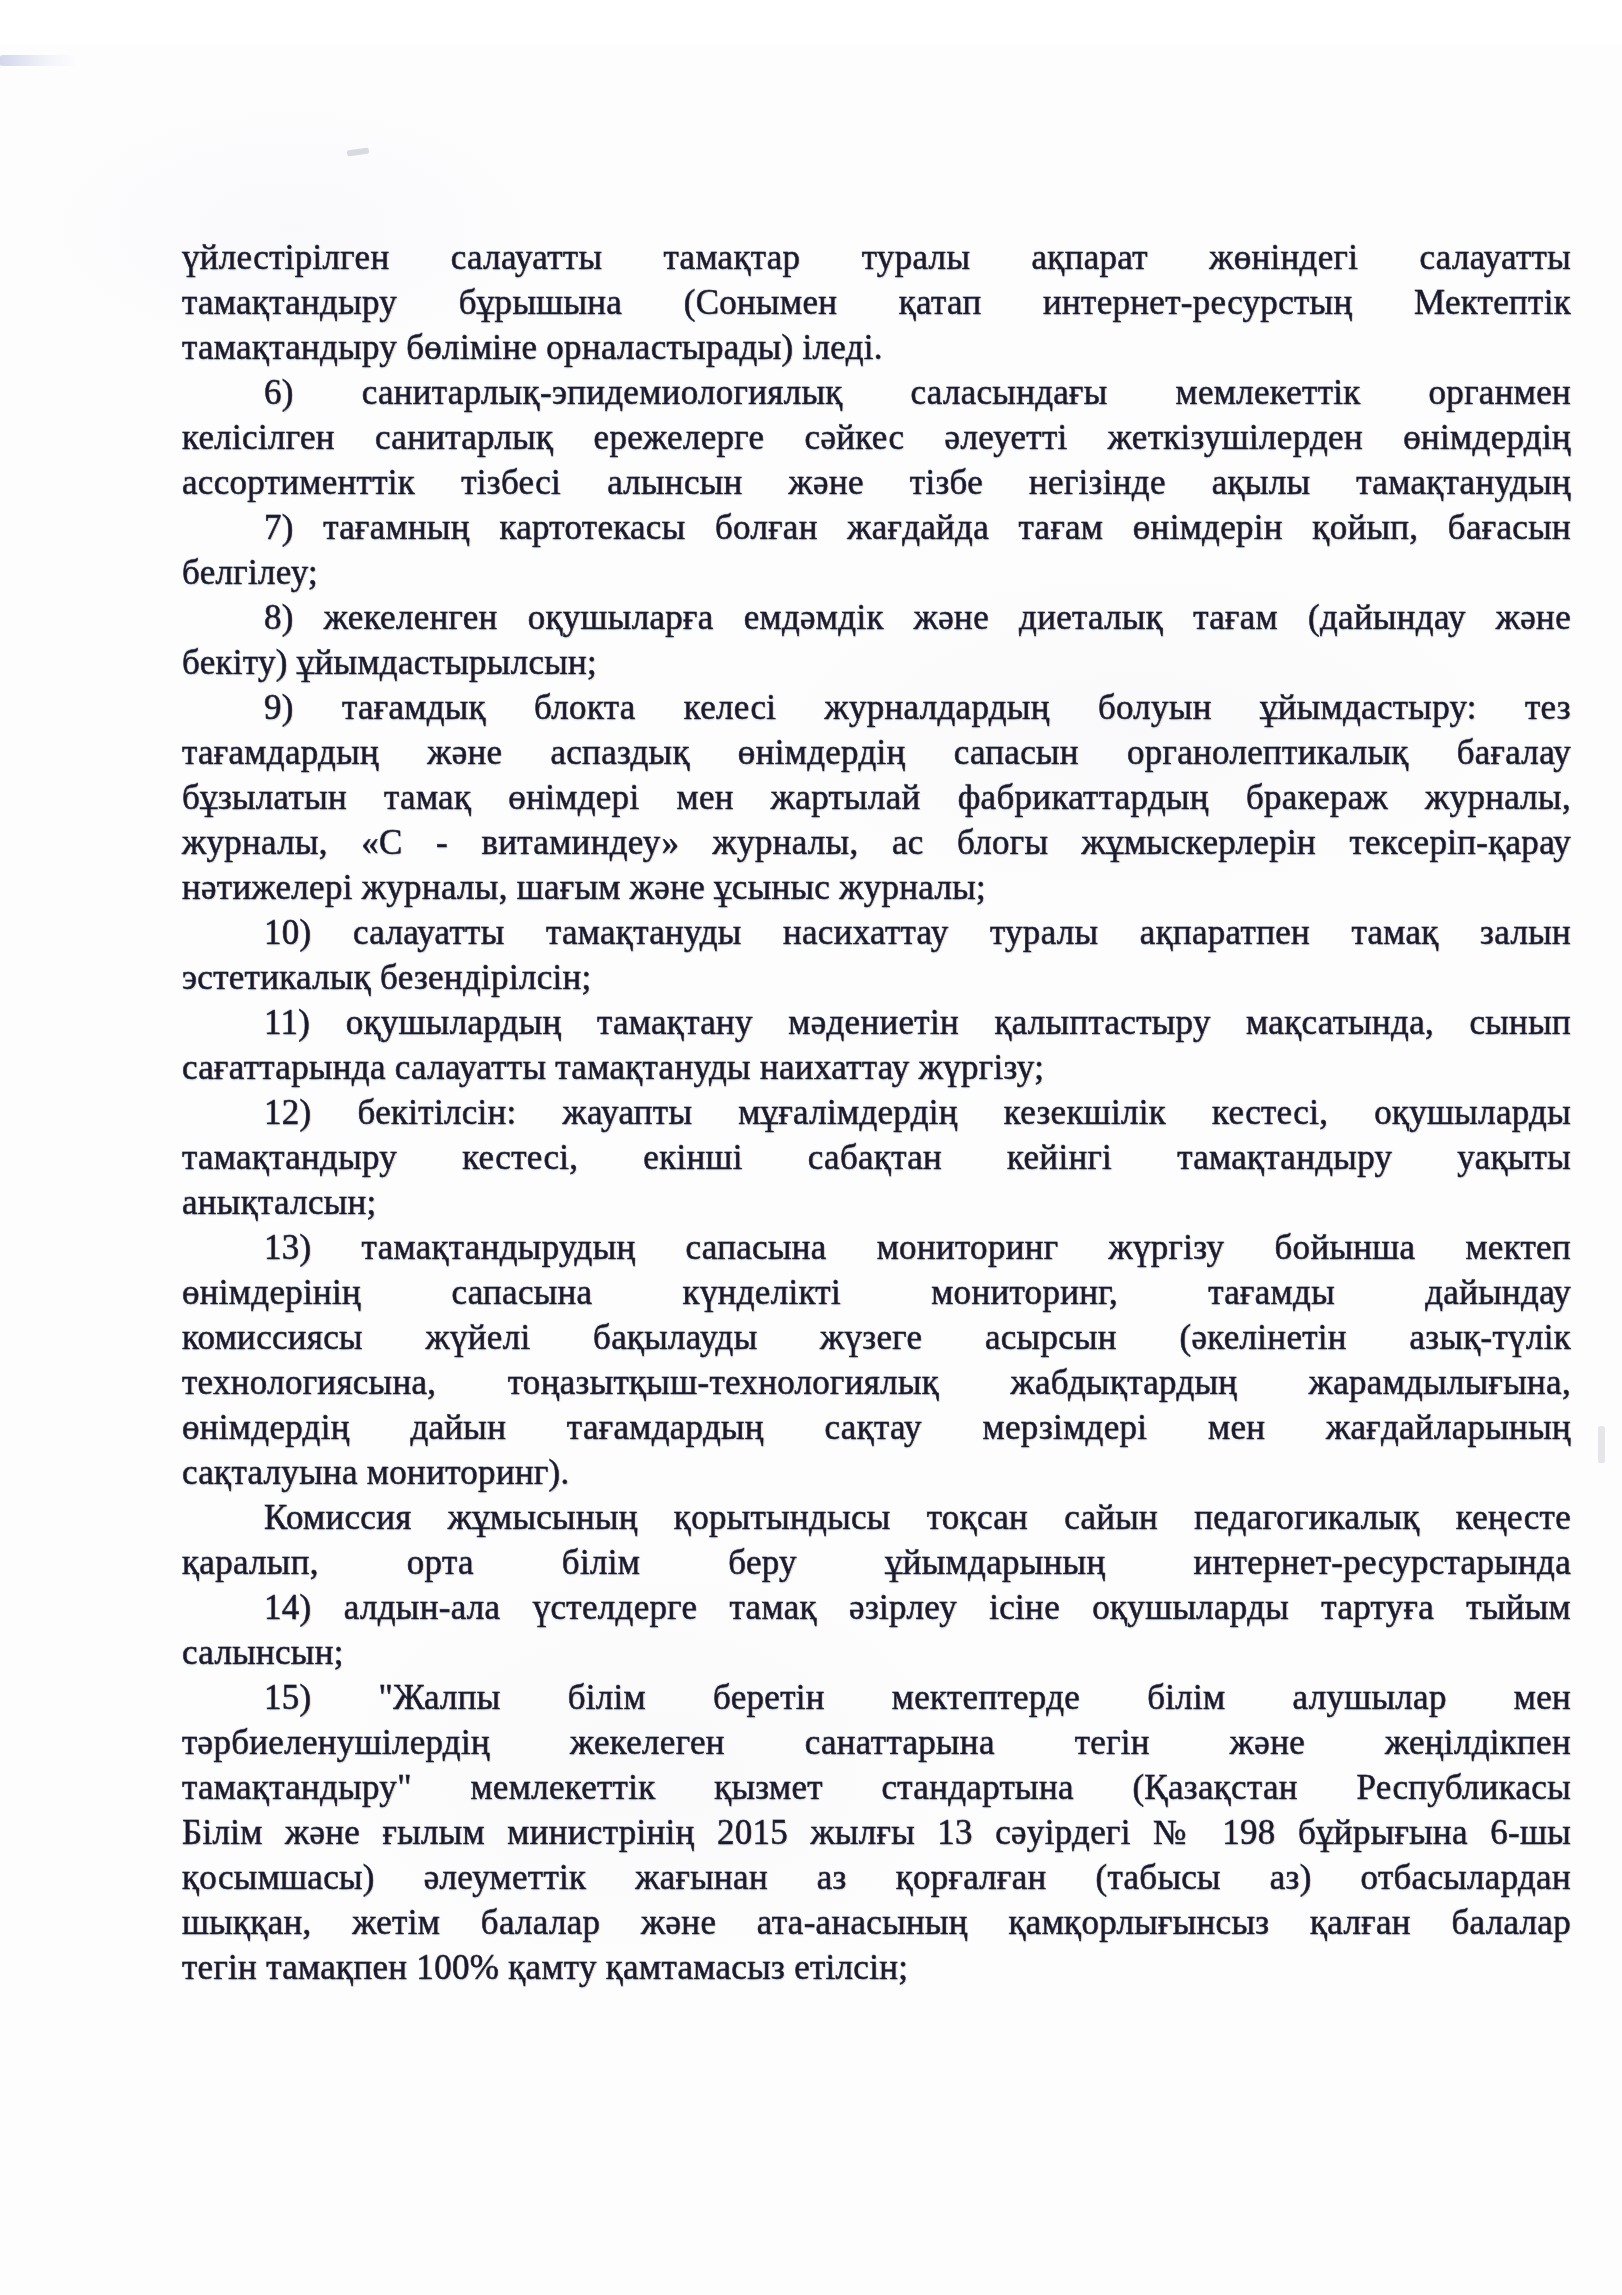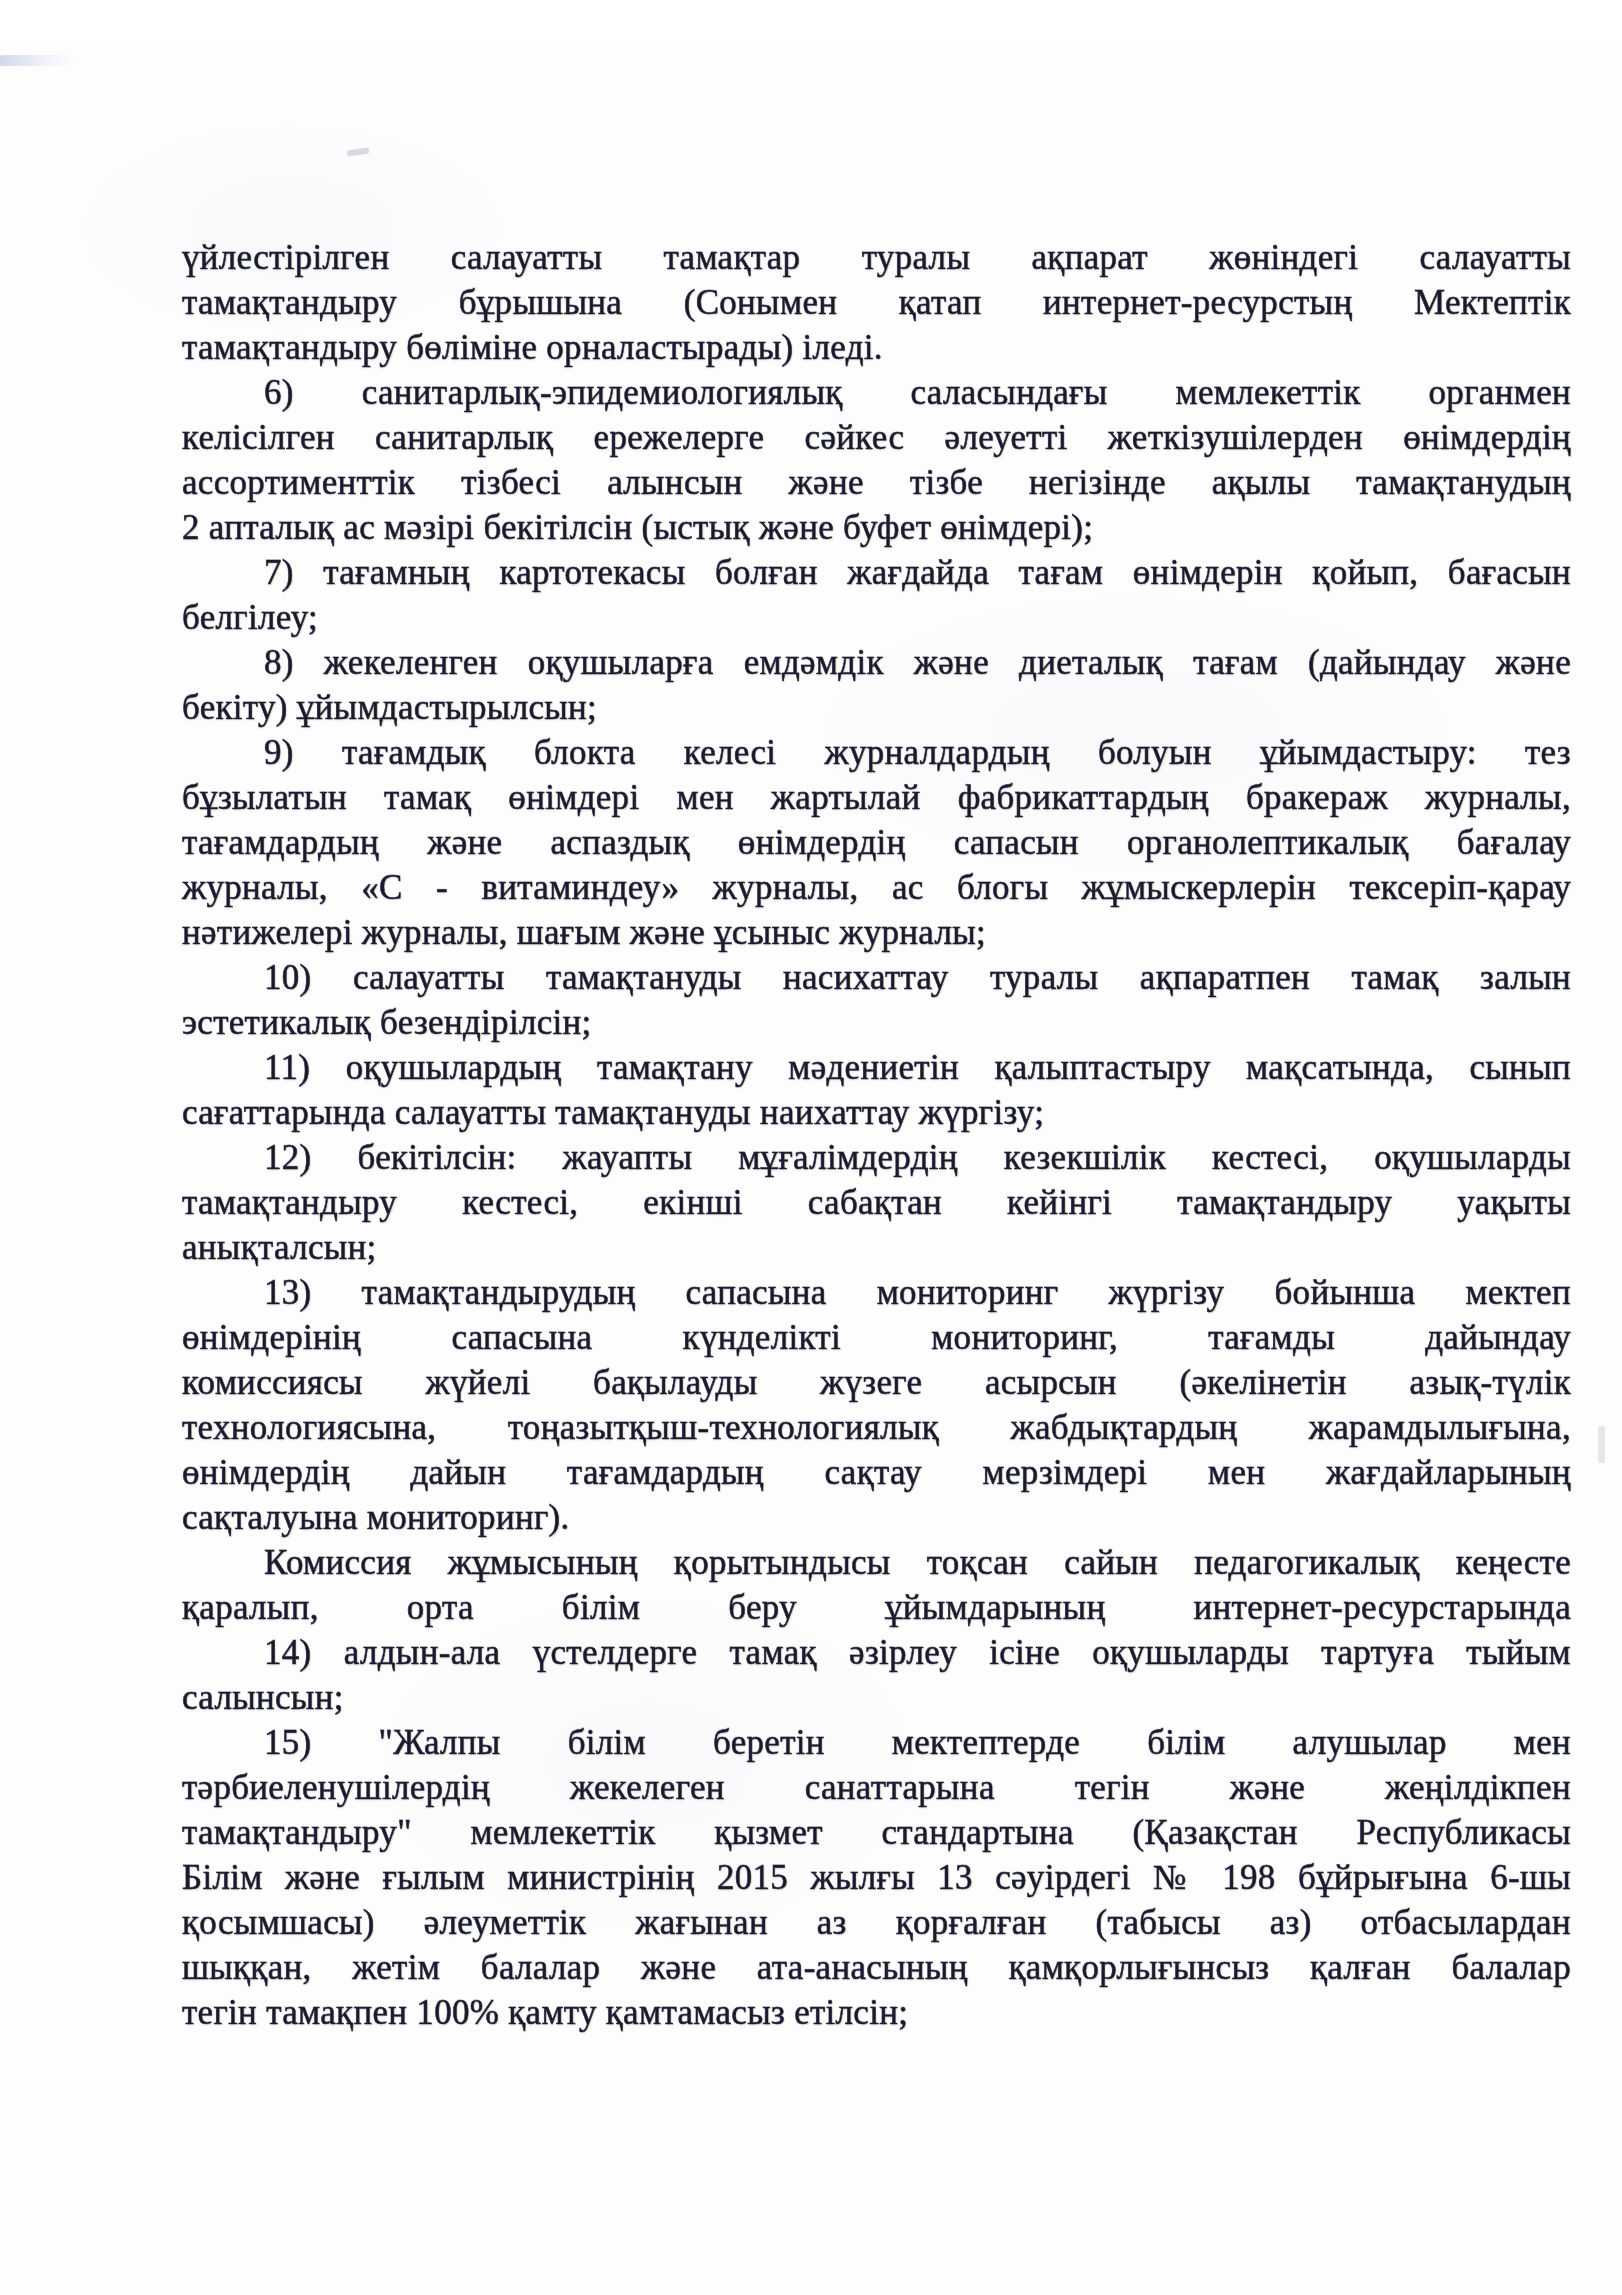--- a/index.html
+++ b/index.html
@@ -82,34 +82,33 @@
   <div class="textblock">
       <div class="para">
         <div class="line">үйлестірілген салауатты тамақтар туралы ақпарат жөніндегі салауатты</div>
         <div class="line">тамақтандыру бұрышына (Сонымен қатап интернет-ресурстың Мектептік</div>
         <div class="line last">тамақтандыру бөліміне орналастырады) іледі.</div>
       </div>
       <div class="para">
         <div class="line indent">6) санитарлық-эпидемиологиялық саласындағы мемлекеттік органмен</div>
         <div class="line">келісілген санитарлық ережелерге сәйкес әлеуетті жеткізушілерден өнімдердің</div>
         <div class="line">ассортименттік тізбесі алынсын және тізбе негізінде ақылы тамақтанудың</div>
-        <div class="line last">2 апталық ас мәзірі бекітілсін (ыстық және буфет өнімдері);</div>
       </div>
       <div class="para">
         <div class="line indent">7) тағамның картотекасы болған жағдайда тағам өнімдерін қойып, бағасын</div>
         <div class="line last">белгілеу;</div>
       </div>
       <div class="para">
         <div class="line indent">8) жекеленген оқушыларға емдәмдік және диеталық тағам (дайындау және</div>
         <div class="line last">бекіту) ұйымдастырылсын;</div>
       </div>
       <div class="para">
         <div class="line indent">9) тағамдық блокта келесі журналдардың болуын ұйымдастыру: тез</div>
+        <div class="line">тағамдардың және аспаздық өнімдердің сапасын органолептикалық бағалау</div>
         <div class="line">бұзылатын тамақ өнімдері мен жартылай фабрикаттардың бракераж журналы,</div>
-        <div class="line">тағамдардың және аспаздық өнімдердің сапасын органолептикалық бағалау</div>
         <div class="line">журналы, «С - витаминдеу» журналы, ас блогы жұмыскерлерін тексеріп-қарау</div>
         <div class="line last">нәтижелері журналы, шағым және ұсыныс журналы;</div>
       </div>
       <div class="para">
         <div class="line indent">10) салауатты тамақтануды насихаттау туралы ақпаратпен тамақ залын</div>
         <div class="line last">эстетикалық безендірілсін;</div>
       </div>
       <div class="para">
         <div class="line indent">11) оқушылардың тамақтану мәдениетін қалыптастыру мақсатында, сынып</div>
         <div class="line last">сағаттарында салауатты тамақтануды наихаттау жүргізу;</div>

